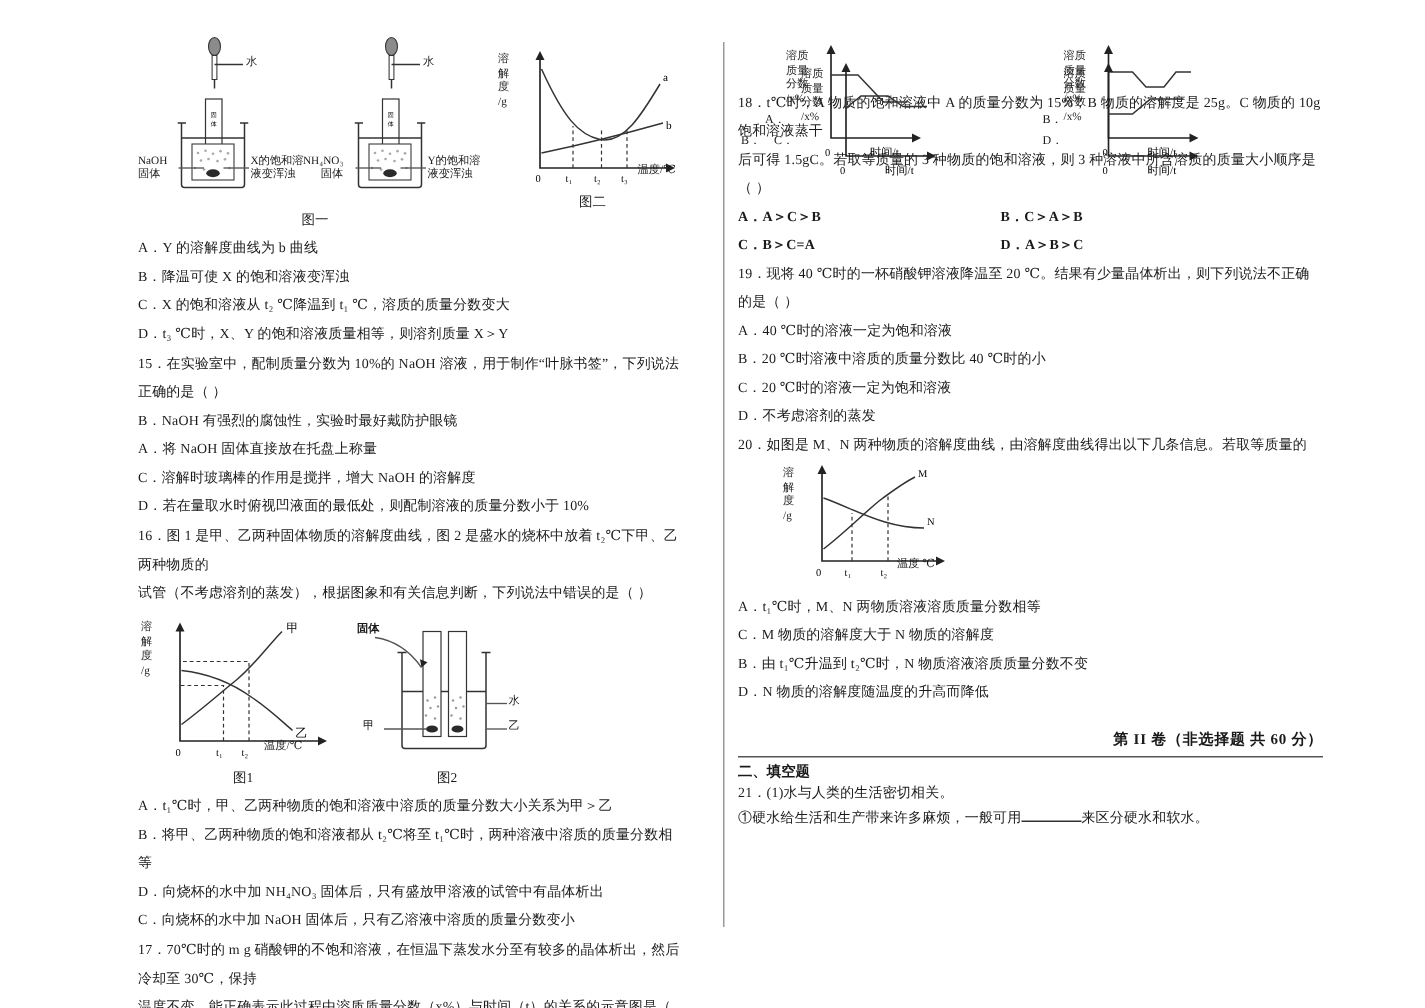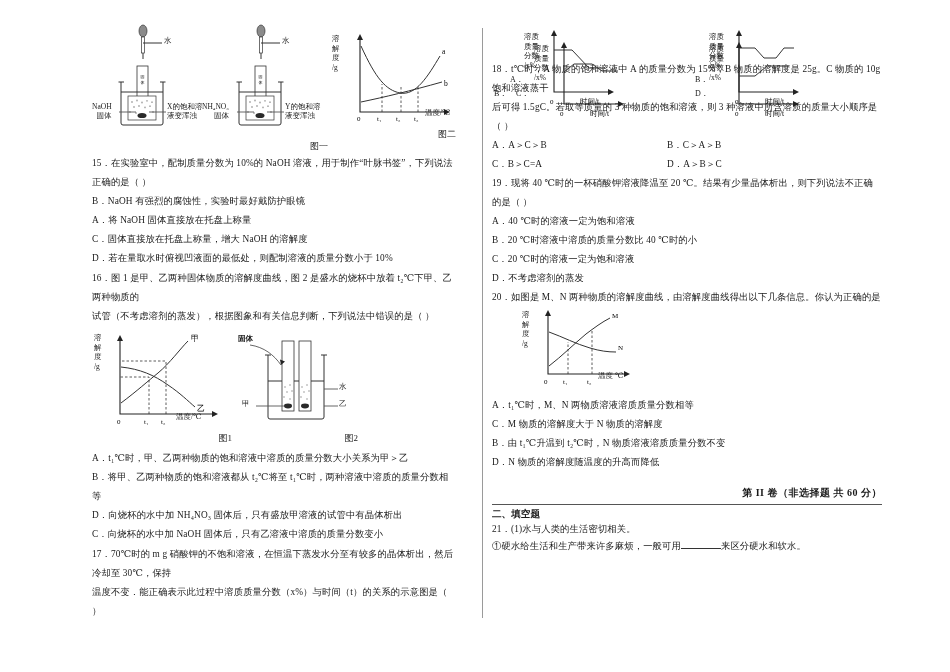--- a/index.html
+++ b/index.html
@@ -9,26 +9,26 @@
     color:#1a1a1a;
     position:relative;overflow:hidden;
   }
   .page{position:relative;width:950px;height:672px;}
   .col-left{position:absolute;left:92px;top:24px;width:362px;}
   .col-right{position:absolute;left:492px;top:24px;width:390px;}
   .divider{position:absolute;left:482px;top:28px;width:0;height:590px;border-left:1px solid #9a9a9a;}
 
   .q{font-size:9.3px;line-height:19px;letter-spacing:.15px;margin:0;}
   .opt{font-size:9.3px;line-height:19px;letter-spacing:.15px;margin:0;}
-  .opt2col{display:flex;}
+  .opt2col{display:flex;font-weight:bold;}
   .opt2col > span:first-child{width:175px;display:inline-block;}
 
   
   .figwrap{position:relative;}
-  .fig-cap{text-align:right;font-size:9px;margin-top:1px;}
+  .fig-cap{text-align:center;font-size:9px;margin-top:1px;}
   .axis-lbl{position:absolute;font-size:7.5px;line-height:8.5px;}
 
   svg{display:block;overflow:visible;}
   .ln{stroke:#333;stroke-width:1;fill:none;}
   .ln2{stroke:#555;stroke-width:.9;fill:none;}
   .dash{stroke:#333;stroke-width:.8;fill:none;stroke-dasharray:2.5 2;}
   .axs{stroke:#222;stroke-width:1.1;fill:none;}
   .vt{font-size:7.5px;}
 
   .center-title{text-align:right;font-weight:bold;font-size:10px;letter-spacing:.5px;}
@@ -82,21 +82,21 @@
                 <circle cx="58" cy="82.2" r=".9"></circle>
                   <circle cx="38" cy="88" r=".9"></circle>
                 <circle cx="44" cy="89" r=".9"></circle>
                   <circle cx="61" cy="88" r=".9"></circle>
               </g>
               <ellipse cx="50" cy="91.5" rx="4.5" ry="2.6" fill="#2a2a2a"></ellipse>
 
               <path class="ln2" d="M27 88 L44 88"></path>
               <path class="ln2" d="M57 88 L74 88"></path>
             </svg>
-            <div class="axis-lbl" style="left:0px;top:79px;text-align:right;">
+            <div class="axis-lbl" style="left:0px;top:79px;text-align:left;">
               <span>NaOH</span><br>
               <span>固体</span>
             </div>
             <div class="axis-lbl" style="left:75px;top:79px;">
               <span>X的饱和溶</span><br>
               <span>液变浑浊</span>
             </div>
             <div class="axis-lbl" style="left:72px;top:13px;">水</div>
           </div>
 
@@ -166,28 +166,34 @@
           <text x="47" y="97" style="font-size:7px;">t₁</text>
           <text x="66" y="97" style="font-size:7px;">t₂</text>
           <text x="84" y="97" style="font-size:7px;">t₃</text>
         </svg>
         <div class="axis-lbl" style="left:2px;top:10px;width:12px;line-height:9.5px;">溶<br>解<br>度<br>/g</div>
         <div class="axis-lbl" style="left:95px;top:85px;">温度/℃</div>
         <div class="fig-cap" style="margin-top:-6px;padding-left:4px;">图二</div>
       </div>
     </div>
 
+    <div style="margin-top:4px;">
+      <p class="opt">A．Y 的溶解度曲线为 b 曲线</p>
+      <p class="opt">B．降温可使 X 的饱和溶液变浑浊</p>
+      <p class="opt">C．X 的饱和溶液从 t₂ ℃降温到 t₁ ℃，溶质的质量分数变大</p>
+      <p class="opt">D．t₃ ℃时，X、Y 的饱和溶液质量相等，则溶剂质量 X＞Y</p>
+    </div>
 
     <div style="margin-top:1px;">
       <p class="q">
         <span>15．</span><span>在实验室中，配制质量分数为 10%的 NaOH 溶液，用于制作“叶脉书签”，下列说法正确的是（    ）</span>
       </p>
       <p class="opt">B．NaOH 有强烈的腐蚀性，实验时最好戴防护眼镜</p>
       <p class="opt">A．将 NaOH 固体直接放在托盘上称量</p>
-      <p class="opt">C．固体直接放在托盘上称量，增大 NaOH 的溶解度</p>
+      <p class="opt">C．溶解时玻璃棒的作用是搅拌，增大 NaOH 的溶解度</p>
       <p class="opt">D．若在量取水时俯视凹液面的最低处，则配制溶液的质量分数小于 10%</p>
     </div>
 
     <div style="margin-top:1px;">
       <p class="q">
         <span>16．</span><span>图 1 是甲、乙两种固体物质的溶解度曲线，图 2 是盛水的烧杯中放着 t₂℃下甲、乙两种物质的</span>
       </p>
       <p class="q">试管（不考虑溶剂的蒸发），根据图象和有关信息判断，下列说法中错误的是（      ）</p>
 
       <div class="row-figs" style="margin-top:3px;">
@@ -362,21 +368,21 @@
         <span>19．</span><span>现将 40 ℃时的一杯硝酸钾溶液降温至 20 ℃。结果有少量晶体析出，则下列说法不正确的是（    ）</span>
       </p>
       <p class="opt">A．40 ℃时的溶液一定为饱和溶液</p>
       <p class="opt">B．20 ℃时溶液中溶质的质量分数比 40 ℃时的小</p>
       <p class="opt">C．20 ℃时的溶液一定为饱和溶液</p>
       <p class="opt">D．不考虑溶剂的蒸发</p>
     </div>
 
     <div>
       <p class="q">
-        <span>20．</span><span>如图是 M、N 两种物质的溶解度曲线，由溶解度曲线得出以下几条信息。你认为正确的是</span>
+        <span>20．</span><span>如图是 M、N 两种物质的溶解度曲线，由溶解度曲线得出以下几条信息。若取等质量的</span>
       </p>
 
       <div class="figwrap" style="width:150px;margin-left:26px;margin-top:1px;">
         <svg width="150" height="86" viewBox="0 0 150 86">
           <path class="axs" d="M30 6 L30 66 L108 66"></path>
           <path d="M30 2 l-3 6 l6 0 z" fill="#222"></path>
           <path d="M112 66 l-6 -3 l0 6 z" fill="#222"></path>
 
           <path class="ln" d="M31 58 C 44 48, 56 36, 68 26 C 76 20, 84 14, 92 10"></path>
 

